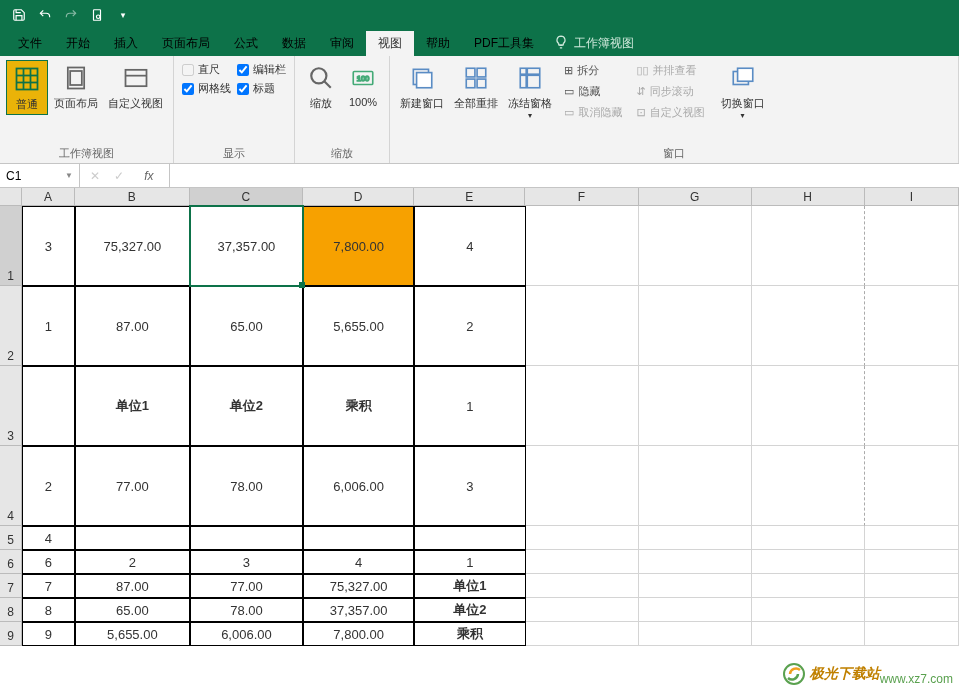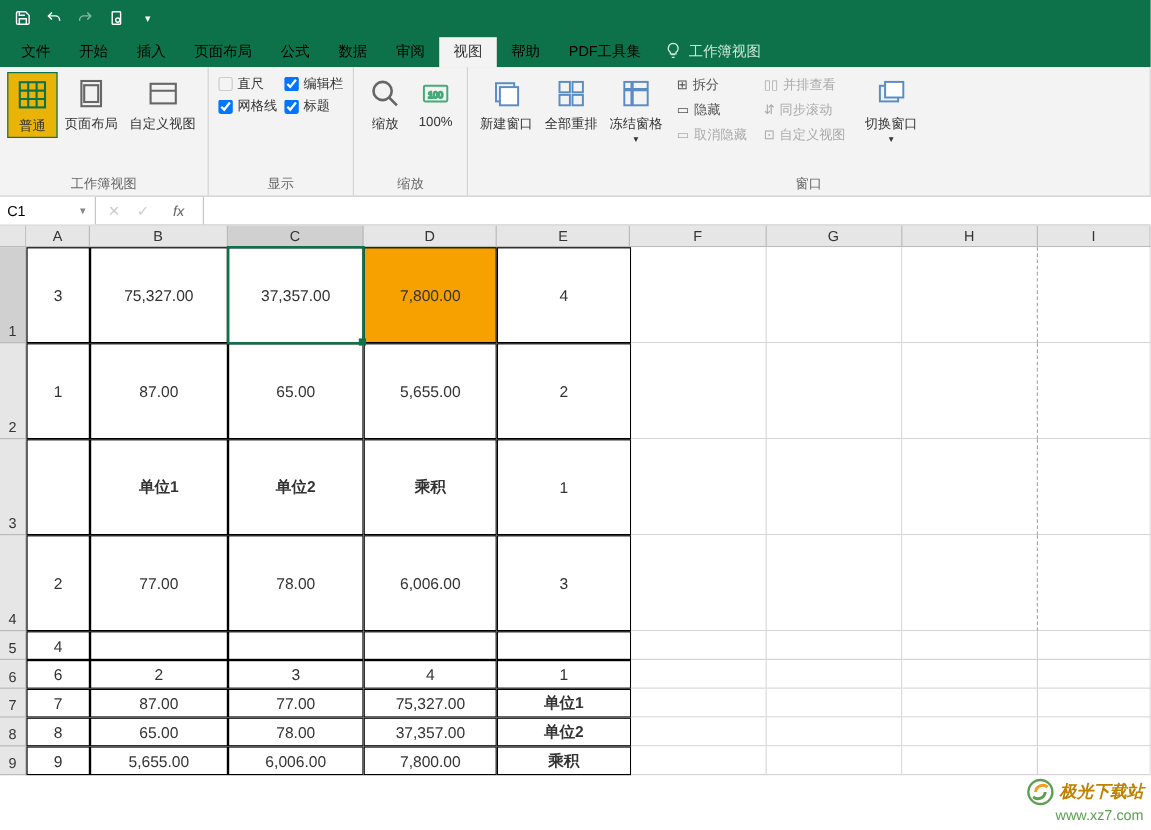--- a/index.html
+++ b/index.html
@@ -51,21 +51,21 @@
     .g-cell { border-right: 1px solid #d4d4d4; border-bottom: 1px solid #d4d4d4; display: flex; align-items: center; justify-content: center; font-size: 13px; color: #333; background: #fff; position: relative; }
     .g-cell.bordered { border: 1px solid #000; }
     .g-cell.highlighted { background: #f7a100; }
     .g-cell.selected { outline: 2px solid #0d7249; outline-offset: -1px; z-index: 2; }
     .sel-handle { position: absolute; right: -3px; bottom: -3px; width: 6px; height: 6px; background: #0d7249; }
     .g-cell.bold { font-weight: bold; }
     .g-cell.page-break-r { border-right: 1px dashed #aaa; }
     
     .arrow-overlay { position: absolute; top: 370px; left: 380px; width: 400px; height: 250px; pointer-events: none; z-index: 10; }
     
-    .watermark { position: absolute; right: 6px; bottom: 6px; z-index: 20; display: flex; flex-direction: column; align-items: flex-end; }
+    .watermark { position: absolute; right: 6px; bottom: 6px; z-index: 20; display: flex; flex-direction: row; align-items: flex-end; }
     .wm-top { display: flex; align-items: center; gap: 4px; font-size: 14px; color: #c08000; font-weight: bold; font-style: italic; }
     .wm-bot { font-size: 12px; color: #5aa14f; }
     .wm-logo { width: 24px; height: 24px; }
   </style>
 </head>
 <body>
 
 <div class="titlebar">
   <div class="qat">
     <div class="qat-ico">

